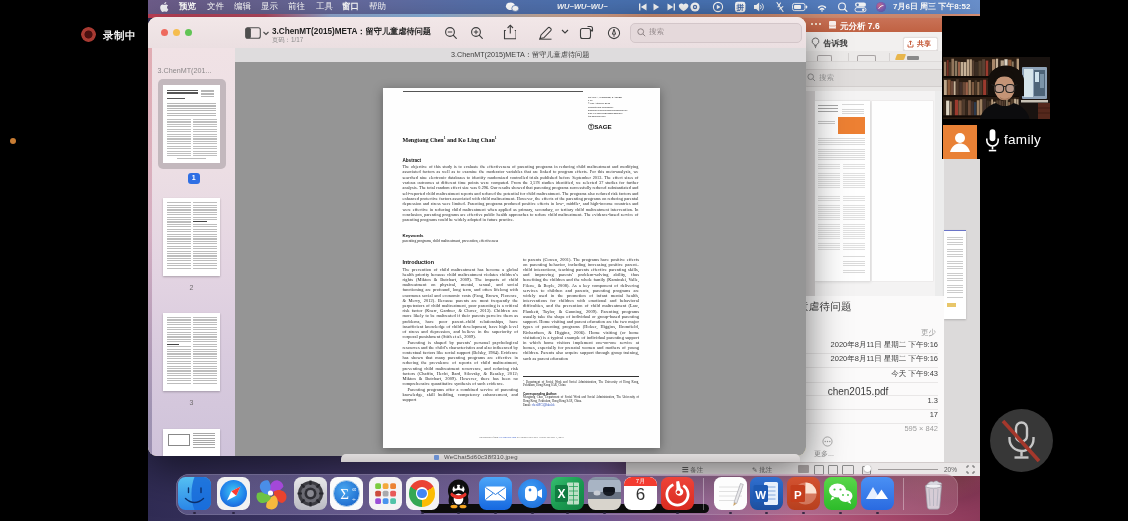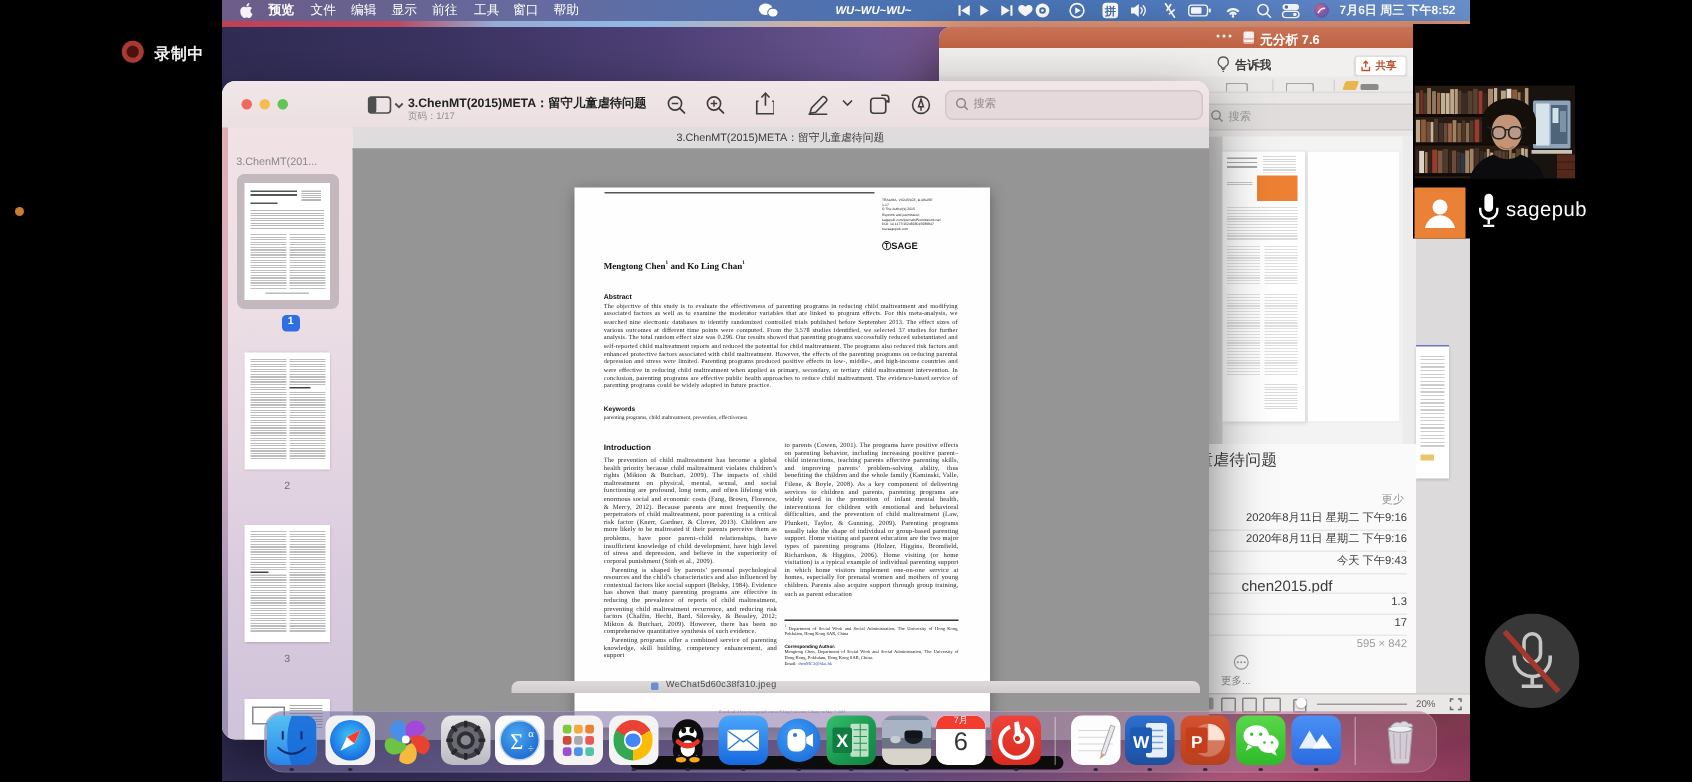--- a/index.html
+++ b/index.html
@@ -27,21 +27,21 @@
   <div class="abs" id="menubar"></div>
   <svg class="abs" style="left:160px;top:2.2px;" width="8.5" height="10" viewBox="0 0 814 1000">
     <path fill="#f4f4f8" d="M788.1 340.9c-5.8 4.5-108.2 62.2-108.2 190.5 0 148.4 130.3 200.9 134.2 202.2-.6 3.2-20.7 71.9-68.7 141.9-42.8 61.6-87.5 123.1-155.5 123.1s-85.5-39.5-164-39.5c-76.5 0-103.7 40.8-165.9 40.8s-105.6-57-155.5-127C46.7 790.7 0 663 0 541.8c0-194.4 126.4-297.5 250.8-297.5 66.1 0 121.2 43.4 162.7 43.4 39.5 0 101.1-46 176.3-46 28.5 0 130.9 2.6 198.3 99.2zm-234-181.5c31.1-36.9 53.1-88.1 53.1-139.3 0-7.1-.6-14.3-1.9-20.1-50.6 1.9-110.8 33.7-147.1 75.8-28.5 32.4-55.1 83.6-55.1 135.5 0 7.8 1.3 15.6 1.9 18.1 3.2.6 8.4 1.3 13.6 1.3 45.4 0 102.5-30.4 135.5-71.3z"></path>
   </svg>
   <span class="mtxt" style="left:179px;">预览</span>
   <span class="mtxt" style="left:207px;font-weight:400;">文件</span>
   <span class="mtxt" style="left:234px;font-weight:400;">编辑</span>
   <span class="mtxt" style="left:261px;font-weight:400;">显示</span>
   <span class="mtxt" style="left:288px;font-weight:400;">前往</span>
   <span class="mtxt" style="left:316px;font-weight:400;">工具</span>
-  <span class="mtxt" style="left:342px;font-weight:400;">窗口</span>
+  <span class="mtxt" style="left:342px;font-weight:700;">窗口</span>
   <span class="mtxt" style="left:369px;font-weight:400;">帮助</span>
   <span class="mtxt" style="left:557px;font-size:7.5px;font-style:italic;">WU~WU~WU~</span>
   <svg class="abs" style="left:504px;top:1px;" width="16" height="12" viewBox="0 0 16 12">
     <ellipse cx="6.5" cy="5.2" rx="4.6" ry="3.8" fill="#fff"></ellipse>
     <ellipse cx="11.3" cy="7.4" rx="3.5" ry="3" fill="#fff" stroke="#4a6fae" stroke-width="0.7"></ellipse>
   </svg>
   <svg class="abs" style="left:636px;top:0;" width="346px" height="14" viewBox="0 0 346 14">
 
     <g fill="#fff">
       <path d="M3 3.5v7h1.4v-7z"></path>
@@ -205,21 +205,21 @@
           <path d="M1 3V1h2M6 1h2v2M8 6v2H6M3 8H1V6" fill="none" stroke="#6a6a6a" stroke-width="1"></path>
         </svg>
     </div>
   </div>
 
   <div class="abs" id="wechatbar" style="z-index:3;left:341px;top:453.5px;width:459px;height:8px;background:linear-gradient(180deg,#dedbdb,#cfcbcb);border-radius:5px 5px 0 0;">
     <div class="abs" style="left:93px;top:1.8px;width:5px;height:5px;background:#6a8fd0;border-radius:1px;"></div>
     <span class="abs" style="left:103px;top:0.5px;font-size:6px;color:#4a4a4a;letter-spacing:0.2px;">WeChat5d60c38f310.jpeg</span>
   </div>
 
-  <div class="abs" id="preview" style="z-index:2;left:148px;top:17px;width:657.5px;height:438.5px;border-radius:9px;background:#ffffff;box-shadow:0 14px 40px rgba(0,0,0,0.55);overflow:hidden;margin-top:37px;">
+  <div class="abs" id="preview" style="z-index:2;left:148px;top:17px;width:657.5px;height:438.5px;border-radius:9px;background:#fef9c3;box-shadow:0 14px 40px rgba(0,0,0,0.55);overflow:hidden;">
 
     <div class="abs" style="left:0;top:0;width:657.5px;height:30.5px;background:linear-gradient(180deg,#f2e7e8,#ebdfe1);border-bottom:0.5px solid #d5c9cc;"></div>
     <span class="abs" style="left:12.5px;top:11.5px;width:7.4px;height:7.4px;border-radius:50%;background:#ee6a5e;"></span>
     <span class="abs" style="left:24.5px;top:11.5px;width:7.4px;height:7.4px;border-radius:50%;background:#f5bd4f;"></span>
     <span class="abs" style="left:36.5px;top:11.5px;width:7.4px;height:7.4px;border-radius:50%;background:#61c455;"></span>
     <svg class="abs" style="left:97px;top:9.5px;" width="24" height="12" viewBox="0 0 24 12">
       <rect x="0.7" y="0.7" width="14.6" height="10.6" rx="2" fill="none" stroke="#4e4e4e" stroke-width="1.1"></rect>
       <rect x="0.7" y="0.7" width="5.2" height="10.6" rx="1.5" fill="#4e4e4e"></rect>
       <path d="M18.5 5l2.5 2.5L23.5 5" fill="none" stroke="#4e4e4e" stroke-width="1.2"></path>
     </svg>
@@ -436,21 +436,21 @@
         <circle cx="17" cy="13" r="5" fill="#fff"></circle>
         <path d="M7 27c1.5-6 6-8.5 10-8.5s8.5 2.5 10 8.5z" fill="#fff"></path>
       </svg>
   </div>
   <svg class="abs" style="z-index:4;left:985px;top:128px;" width="15" height="25" viewBox="0 0 15 25">
     <rect x="4.6" y="1.2" width="5.8" height="12" rx="2.9" fill="#fff"></rect>
     <path d="M1.8 10.5v1.8a5.7 5.7 0 0011.4 0v-1.8" fill="none" stroke="#fff" stroke-width="1.6"></path>
     <line x1="7.5" y1="18.2" x2="7.5" y2="21.5" stroke="#fff" stroke-width="1.6"></line>
     <line x1="3.8" y1="22.6" x2="11.2" y2="22.6" stroke="#fff" stroke-width="1.6"></line>
   </svg>
-  <span class="abs" style="z-index:4;left:1004px;top:131.5px;font-size:13.5px;color:#fff;letter-spacing:0.3px;">sagepub</span>
+  <span class="abs" style="z-index:4;left:1004px;top:131.5px;font-size:13.5px;color:#fff;letter-spacing:0.3px;">family</span>
   <svg class="abs" style="z-index:4;left:990px;top:408.5px;" width="63" height="63" viewBox="0 0 63 63">
     <circle cx="31.5" cy="31.5" r="31.5" fill="#373737"></circle>
     <g fill="none" stroke="#c6c6c6" stroke-width="2.4">
       <rect x="26" y="13.5" width="11" height="19" rx="5.5"></rect>
       <path d="M19.5 28v2a12 12 0 0024 0v-2"></path>
       <line x1="31.5" y1="42.5" x2="31.5" y2="47.5"></line>
       <line x1="24.5" y1="48.5" x2="38.5" y2="48.5"></line>
     </g>
     <line x1="13" y1="12" x2="49" y2="52" stroke="#a5382c" stroke-width="3.6"></line>
   </svg>

